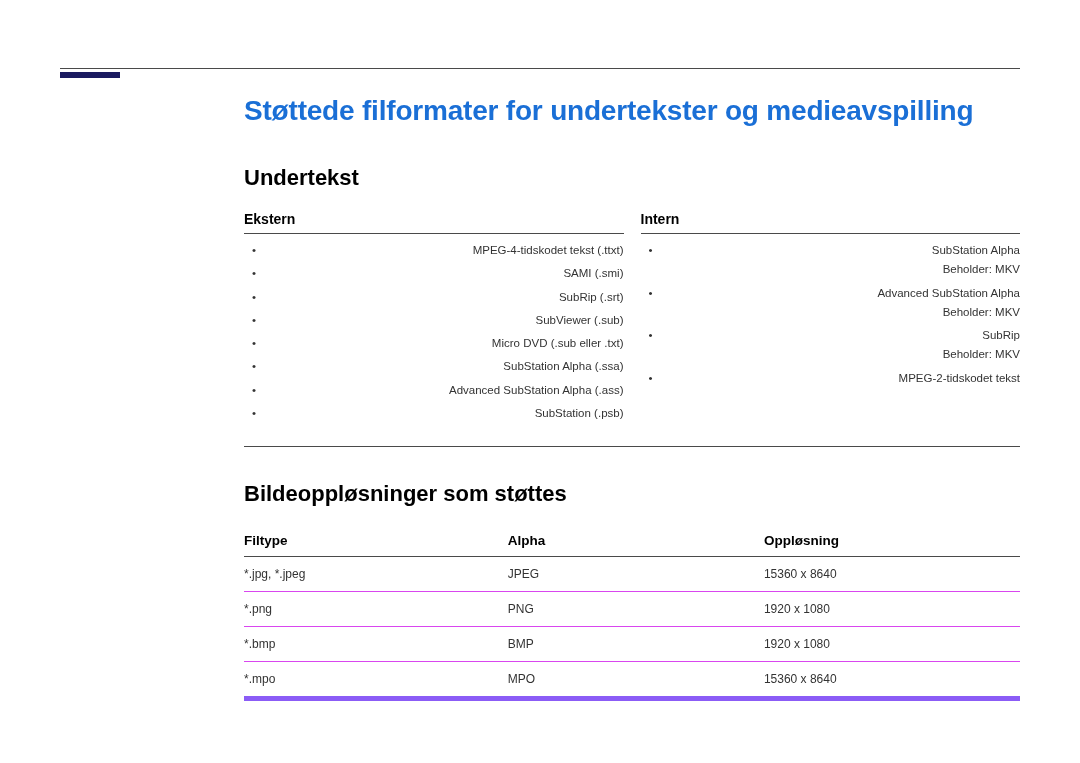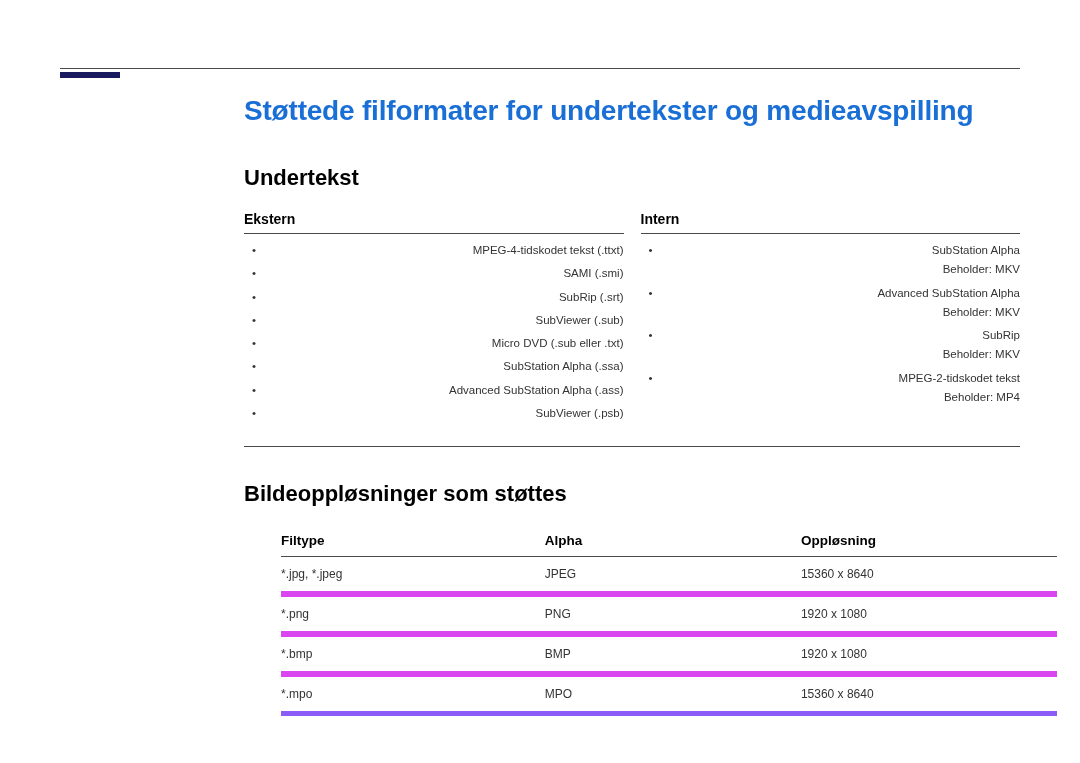--- a/index.html
+++ b/index.html
@@ -12,23 +12,23 @@
   .section-title { font-size: 22px; font-weight: 600; margin-bottom: 20px; }
   .cols { display: flex; gap: 17px; }
   .col { flex: 1 1 50%; }
   .col-head { font-size: 14px; font-weight: 700; padding-bottom: 6px; }
   .col-rule { height: 1px; background: #4a4a4a; margin-bottom: 8px; }
   ul.clean { list-style: none; padding: 0 0 0 22px; }
   ul.clean li { font-size: 11.5px; color: #333; line-height: 1.5; margin-bottom: 6px; position: relative; text-align: right; }
   ul.clean li::before { content: "•"; position: absolute; left: -14px; top: 0; color: #333; }
   .sub { display: block; color: #333; font-size: 11.5px; margin-top: 2px; }
   .sect-end { height: 1px; background: #4a4a4a; margin-top: 18px; margin-bottom: 34px; }
-  table.res { width: 100%; border-collapse: collapse; font-size: 12px; margin-left: 37px; }
+  table.res { width: 100%; border-collapse: collapse; font-size: 12px; }
   table.res th { text-align: left; font-weight: 700; font-size: 13.5px; padding: 6px 0 8px 0; border-bottom: 1px solid #4a4a4a; }
-  table.res td { text-align: left; padding: 10px 0; border-bottom: 6px solid #d946ef; color: #333; }
+  table.res td { text-align: left; padding: 10px 0; border-bottom: 1px solid #d946ef; color: #333; }
   table.res tr:last-child td { border-bottom: 5px solid #8b5cf6; }
 </style>
 </head>
 <body>
 
 <div class="page">
   <div class="topline"></div>
   <div class="tick"></div>
 
   <div class="content">
@@ -41,42 +41,41 @@
         <div class="col-head">Ekstern</div>
         <div class="col-rule"></div>
         <ul class="clean">
           <li><span>MPEG-4-tidskodet tekst (.ttxt)</span></li>
           <li><span>SAMI (.smi)</span></li>
           <li><span>SubRip (.srt)</span></li>
           <li><span>SubViewer (.sub)</span></li>
           <li><span>Micro DVD (.sub eller .txt)</span></li>
           <li><span>SubStation Alpha (.ssa)</span></li>
           <li><span>Advanced SubStation Alpha (.ass)</span></li>
-          <li><span>SubViewer (.psb)</span></li>
+          <li><span>SubStation (.psb)</span></li>
         </ul>
       </div>
       <div class="col">
         <div class="col-head">Intern</div>
         <div class="col-rule"></div>
         <ul class="clean">
           <li>
             <span>SubStation Alpha</span>
             <span class="sub">Beholder: MKV</span>
           </li>
           <li>
             <span>Advanced SubStation Alpha</span>
             <span class="sub">Beholder: MKV</span>
           </li>
           <li>
             <span>SubRip</span>
             <span class="sub">Beholder: MKV</span>
           </li>
           <li>
             <span>MPEG-2-tidskodet tekst</span>
-            <span class="sub">Beholder: MP4</span>
           </li>
         </ul>
       </div>
     </div>
 
     <div class="sect-end"></div>
 
     <h2 class="section-title">Bildeoppløsninger som støttes</h2>
 
     <table class="res">

